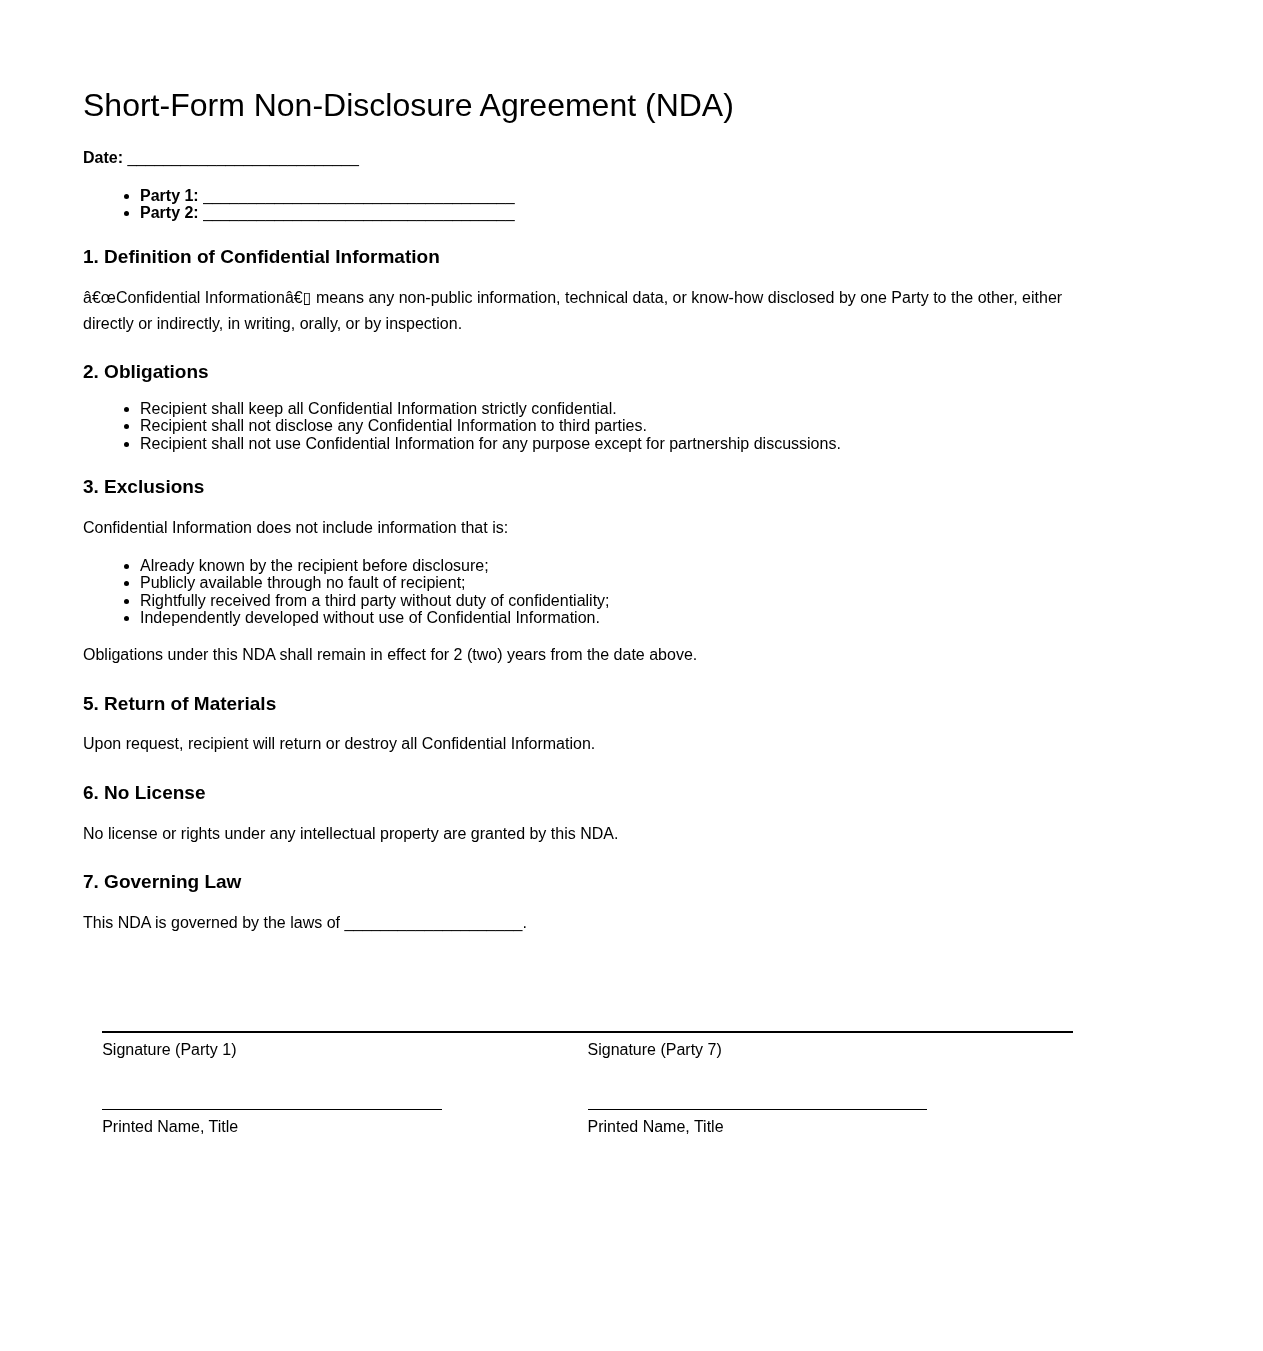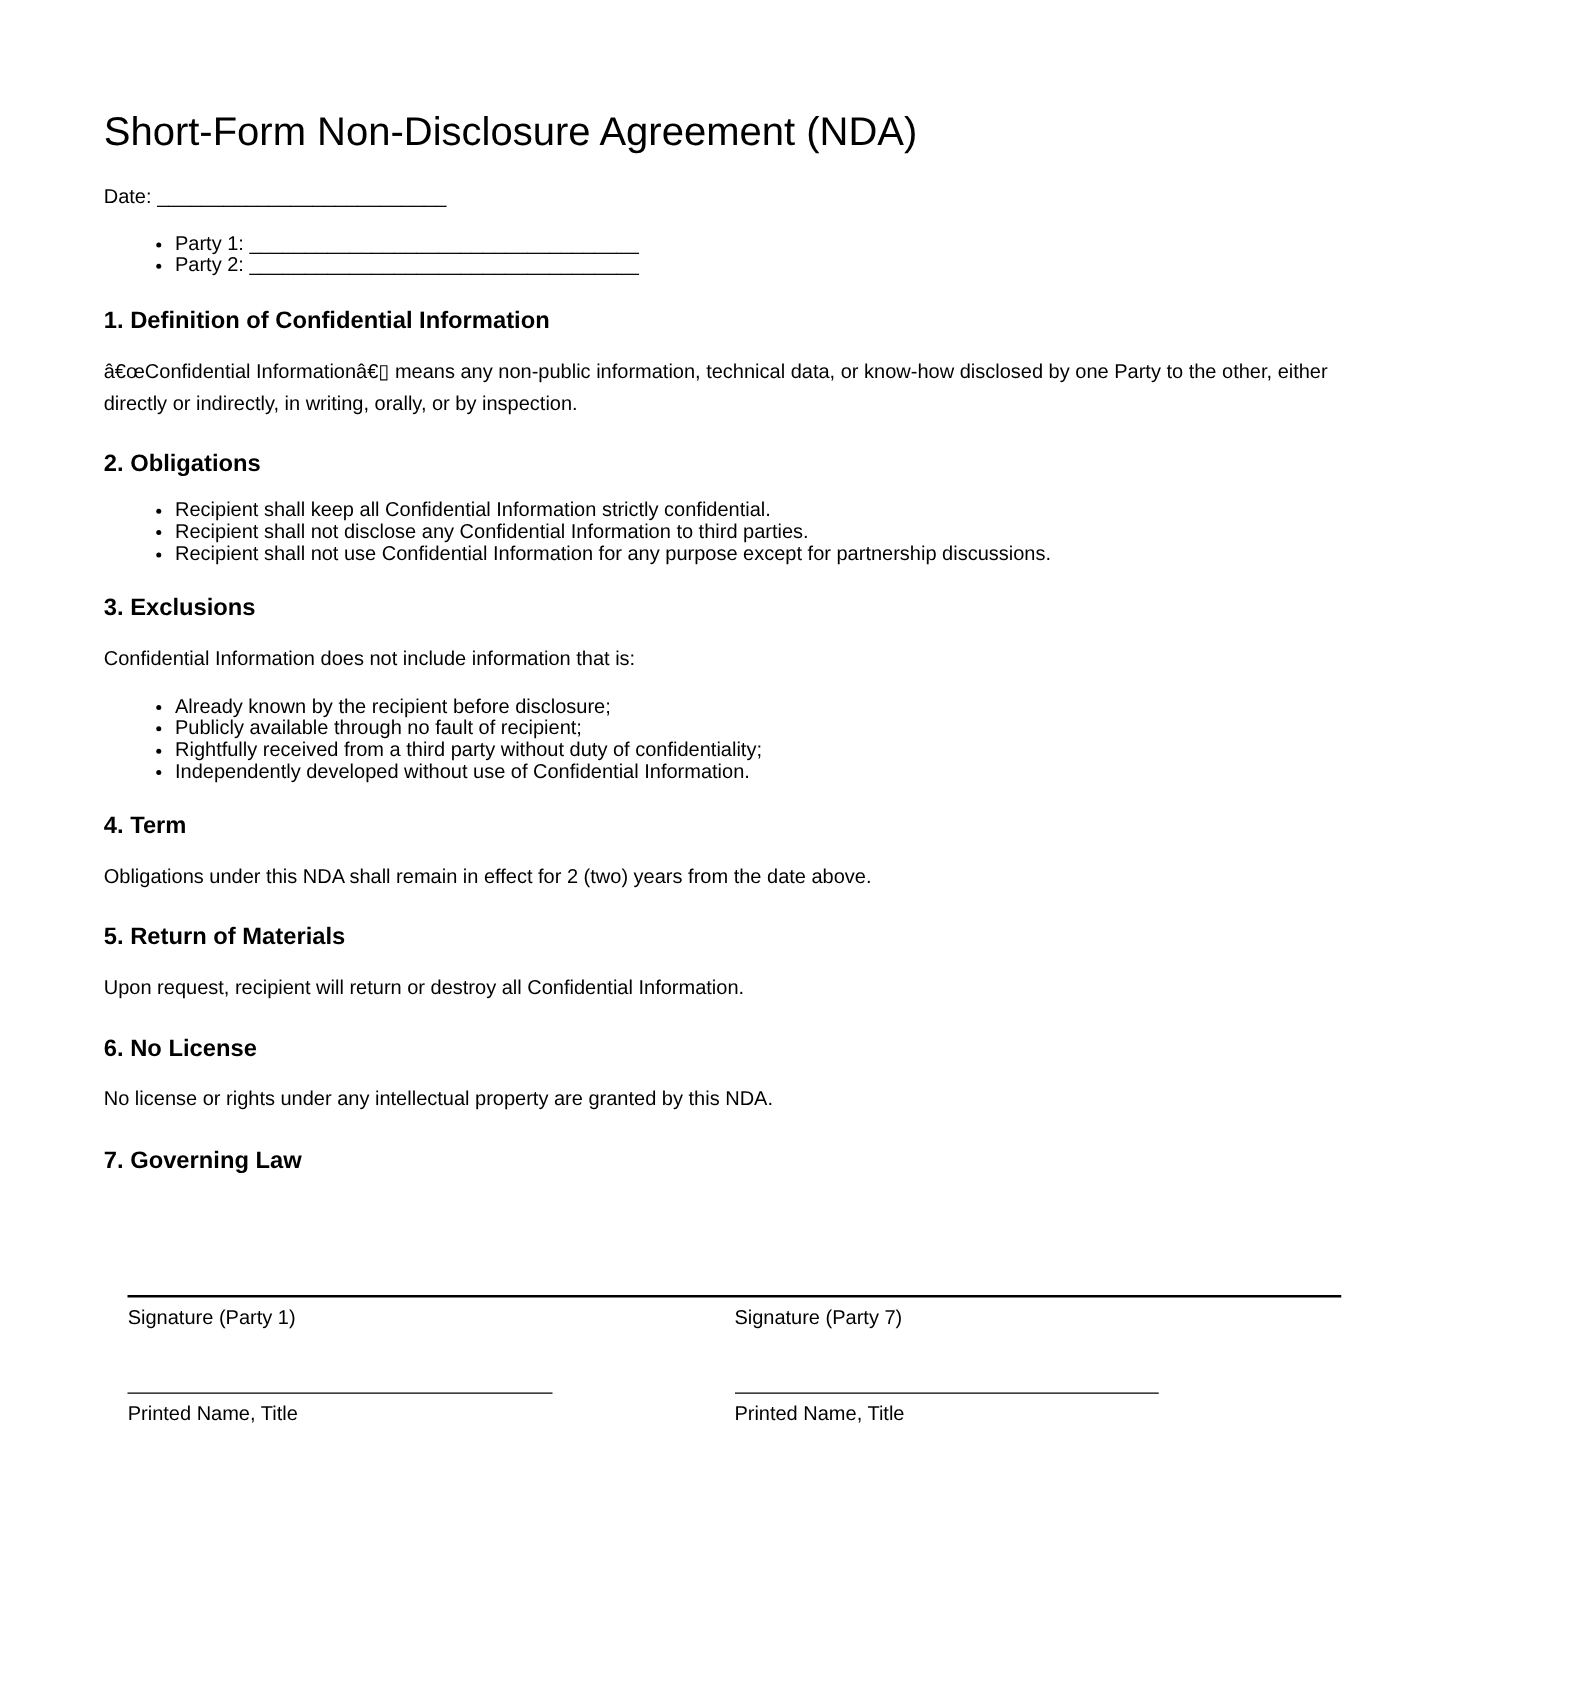--- a/index.html
+++ b/index.html
@@ -23,21 +23,21 @@
     letter-spacing: 0;
   }
   h2.section-heading {
     font-size: 19px;
     font-weight: 700;
     line-height: 1.2;
     margin: 24px 0 16px 0;
   }
   p { margin: 16px 0; line-height: 1.65; }
   p.tight-label { margin: 4px 0 0 0; line-height: 1.65; }
-  strong { font-weight: 400; }
+  strong { font-weight: 700; }
   ul.doc-list {
     margin: 4px 0;
     padding: 0 0 0 57px;
     list-style-type: disc;
   }
   ul.doc-list li { line-height: 1.08; margin: 0; padding: 0; }
   .blank { white-space: pre; }
   .sig-grid {
     display: flex;
     justify-content: center;
@@ -82,30 +82,31 @@
 
   <h2 class="section-heading">3. Exclusions</h2>
   <p>Confidential Information does not include information that is:</p>
   <ul class="doc-list">
     <li>Already known by the recipient before disclosure;</li>
     <li>Publicly available through no fault of recipient;</li>
     <li>Rightfully received from a third party without duty of confidentiality;</li>
     <li>Independently developed without use of Confidential Information.</li>
   </ul>
 
-  <h2 class="section-heading">4. Term</h2>
   <p>Obligations under this NDA shall remain in effect for 2 (two) years from the date above.</p>
 
   <h2 class="section-heading">5. Return of Materials</h2>
   <p>Upon request, recipient will return or destroy all Confidential Information.</p>
 
   <h2 class="section-heading">6. No License</h2>
   <p>No license or rights under any intellectual property are granted by this NDA.</p>
 
   <h2 class="section-heading">7. Governing Law</h2>
+  <p><span>This NDA is governed by the laws of</span>
+    <span class="blank">____________________</span><span>.</span></p>
 
   <div class="sig-grid">
     <div class="sig-col">
       <div class="rule"></div>
       <p class="tight-label">Signature (Party 1)</p>
       <div class="rule thin print-rule"></div>
       <p class="tight-label">Printed Name, Title</p>
     </div>
     <div class="sig-col">
       <div class="rule"></div>

